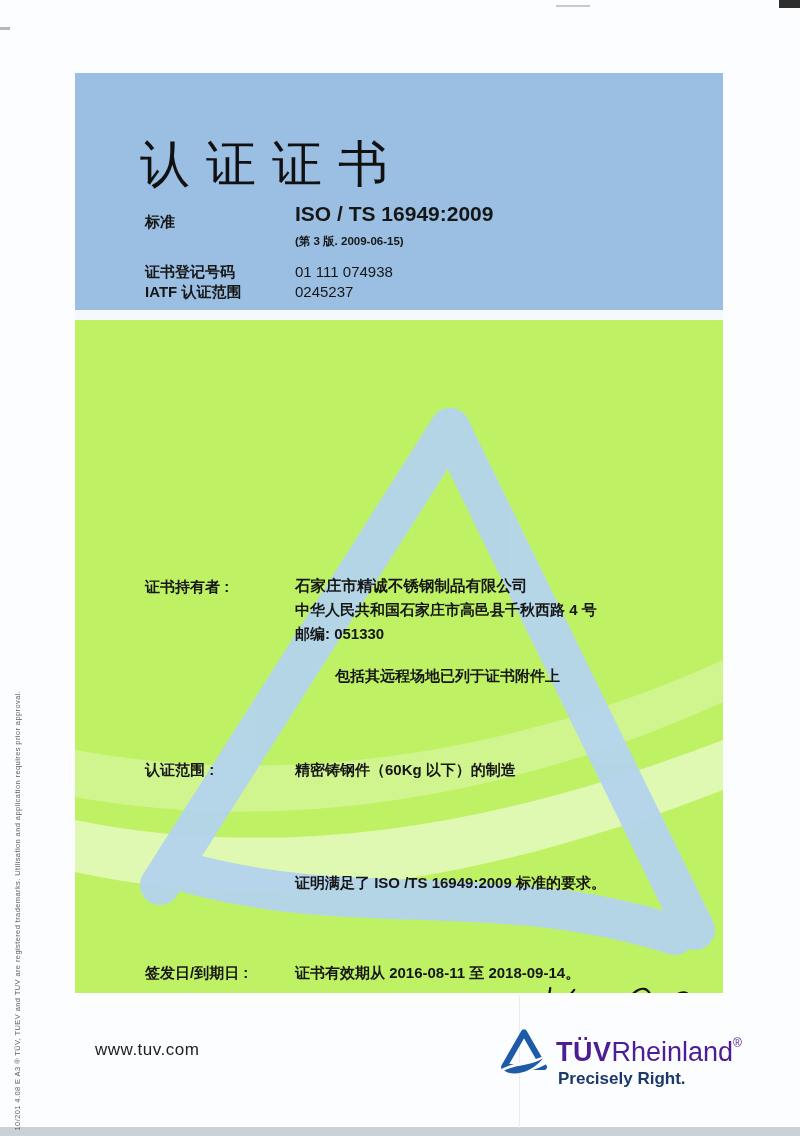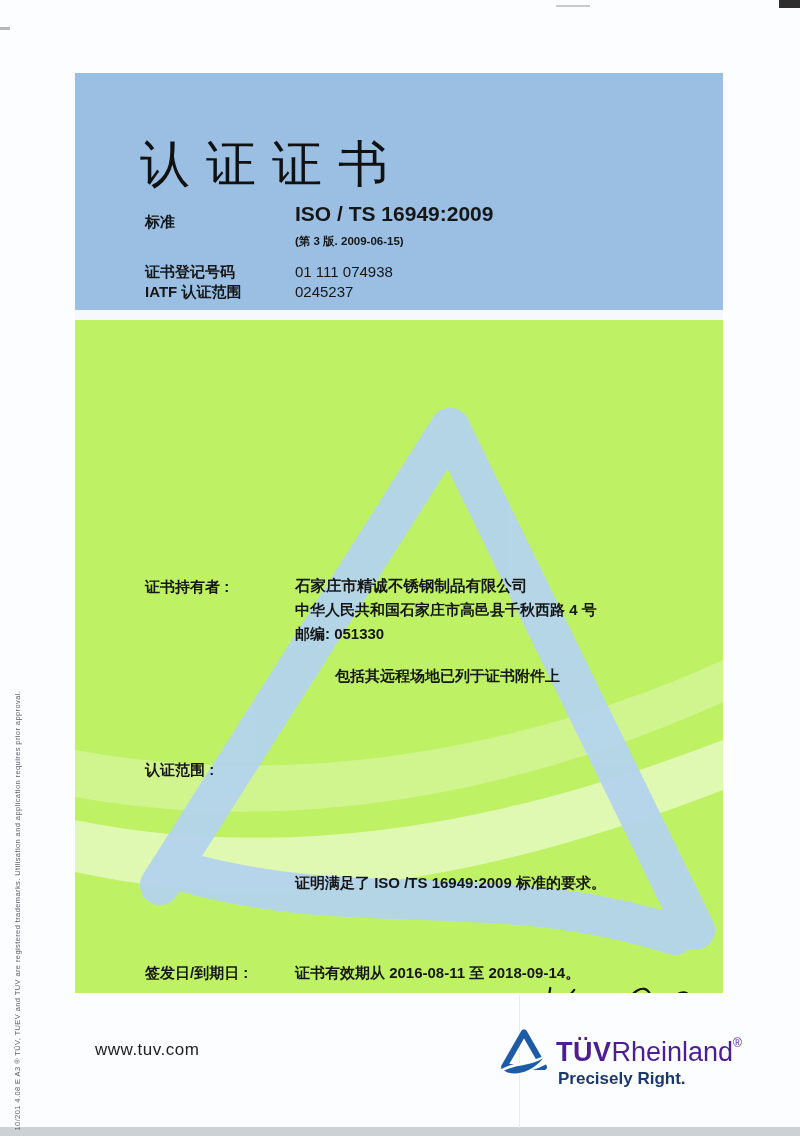--- a/index.html
+++ b/index.html
@@ -87,20 +87,21 @@
         </g>
       </svg>
 
       <div class="t holder-label">证书持有者 :</div>
       <div class="t holder-name">石家庄市精诚不锈钢制品有限公司</div>
       <div class="t holder-address">中华人民共和国石家庄市高邑县千秋西路 4 号</div>
       <div class="t holder-postcode">邮编: 051330</div>
       <div class="t holder-note">包括其远程场地已列于证书附件上</div>
 
       <div class="t scope-label">认证范围 :</div>
+      <div class="t scope-value">精密铸钢件（60Kg 以下）的制造</div>
 
       <div class="t statement">证明满足了 ISO /TS 16949:2009 标准的要求。</div>
 
       <div class="t validity-label">签发日/到期日 :</div>
       <div class="t validity-value">证书有效期从 2016-08-11 至 2018-09-14。</div>
 
       <svg class="t sig-svg" width="175" height="90" viewBox="0 0 190 95">
         <g stroke="#141414" stroke-width="2.4" fill="none" stroke-linecap="round">
           <path d="M22,16 C19,36 15,54 11,70"></path>
           <path d="M48,18 C37,32 26,42 15,46 C27,52 36,62 42,72"></path>

